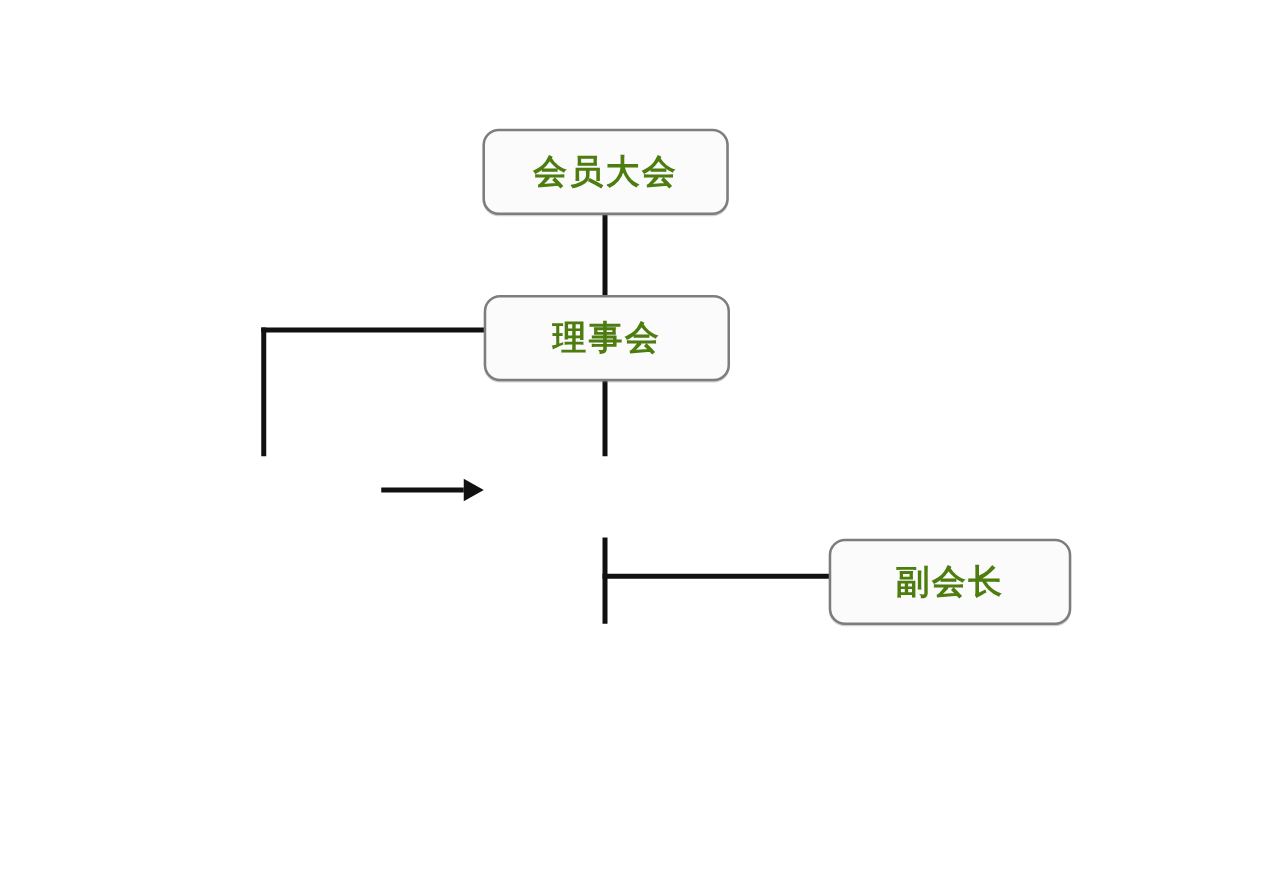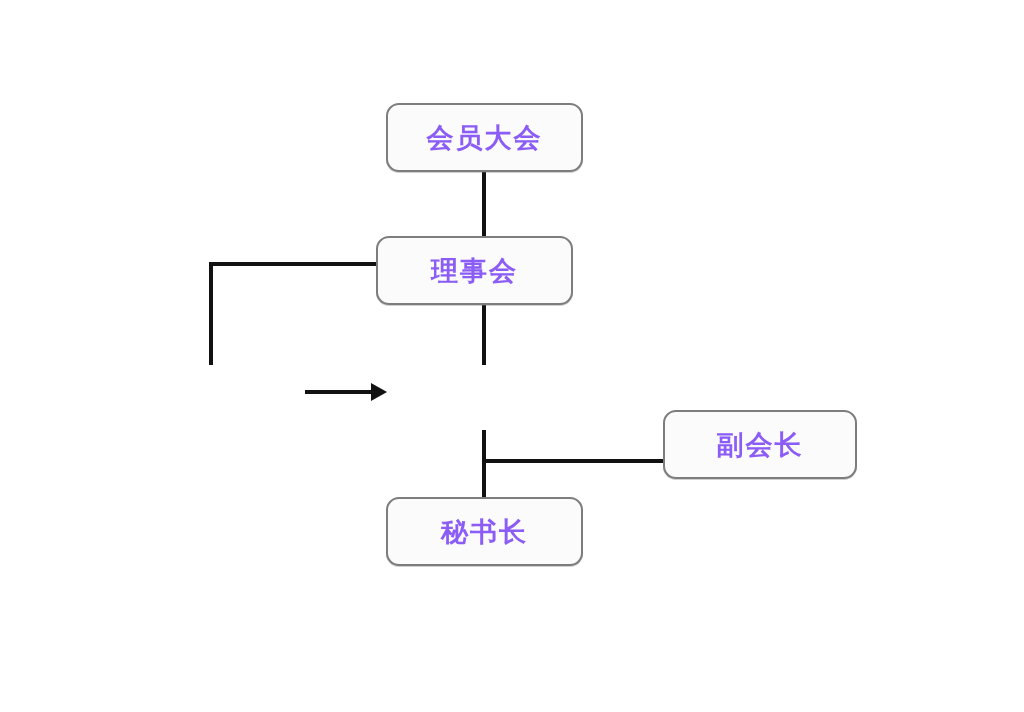--- a/index.html
+++ b/index.html
@@ -44,21 +44,21 @@
     border-radius: 13px;
     display: flex;
     align-items: center;
     justify-content: center;
     box-shadow: 0 1px 0 rgba(120,120,120,0.35);
   }
   .node-label {
     font-family: "DejaVu Sans", "Liberation Sans", sans-serif;
     font-size: 27px;
     font-weight: bold;
-    color: #8b5cf6;
+    color: #4d7c0f;
     letter-spacing: 2px;
     line-height: 1;
     white-space: nowrap;
     user-select: none;
   }
 </style>
 </head>
 <body>
 
 <div id="canvas">
@@ -76,27 +76,24 @@
   <div class="arrowhead" style="left:371px; top:383px;"></div>
 
   <div class="conn conn-v" style="left:482px; top:430px; height:69px;"></div>
 
   <div class="conn conn-h" style="left:482px; top:459px; width:183px;"></div>
 
   <div class="node" style="left:386px; top:103px; width:197px; height:69px;">
     <span class="node-label">会员大会</span>
   </div>
 
-  <div class="node" style="left:376px; top:236px; width:197px; height:69px;">
+  <div class="node" style="left:387px; top:236px; width:197px; height:69px;">
     <span class="node-label">理事会</span>
   </div>
 
 
 
-  <div class="node" style="left:663px; top:410px; width:194px; height:69px;">
+  <div class="node" style="left:663px; top:431px; width:194px; height:69px;">
     <span class="node-label">副会长</span>
   </div>
 
-  <div class="node" style="left:386px; top:497px; width:197px; height:69px;">
-    <span class="node-label">秘书长</span>
-  </div>
 
 </div>
 
 </body></html>

